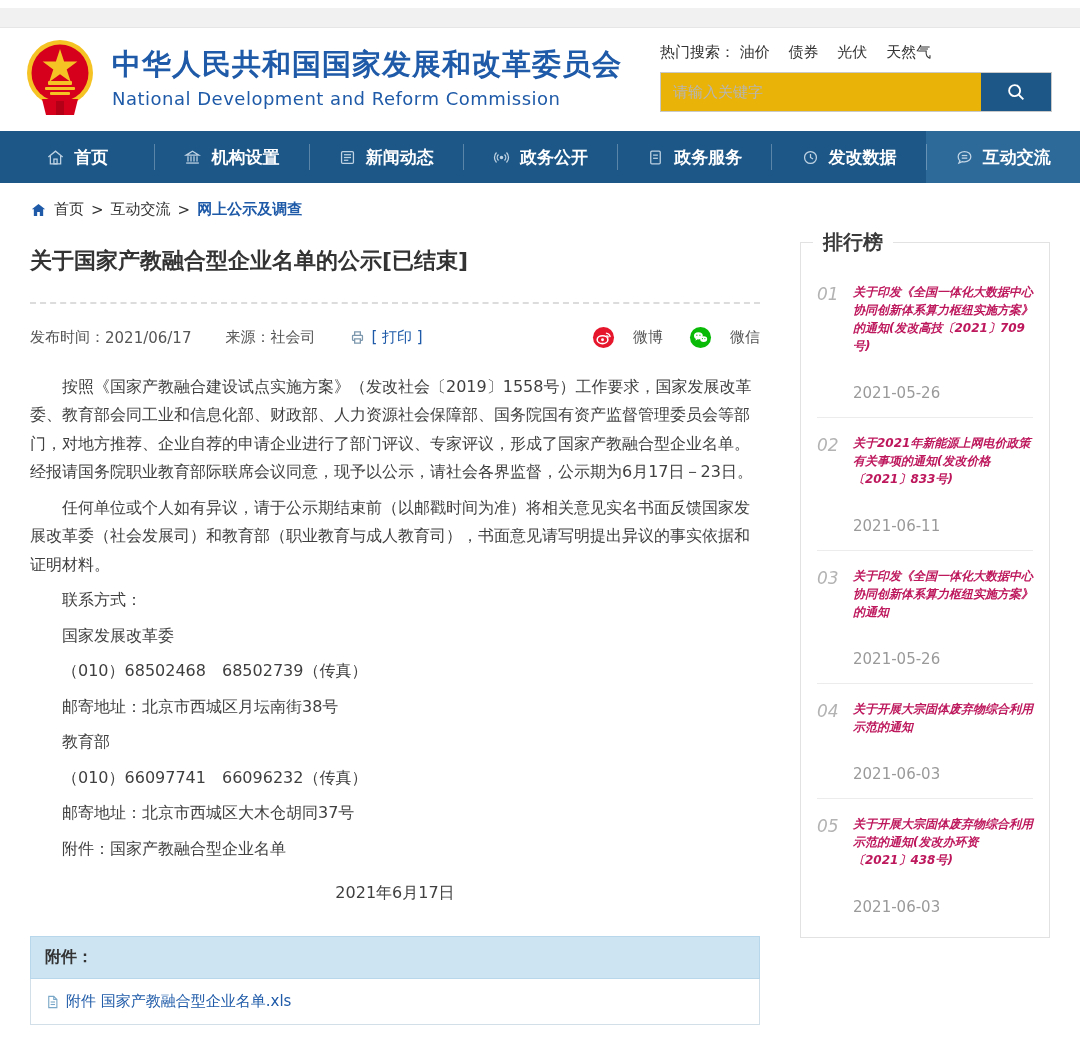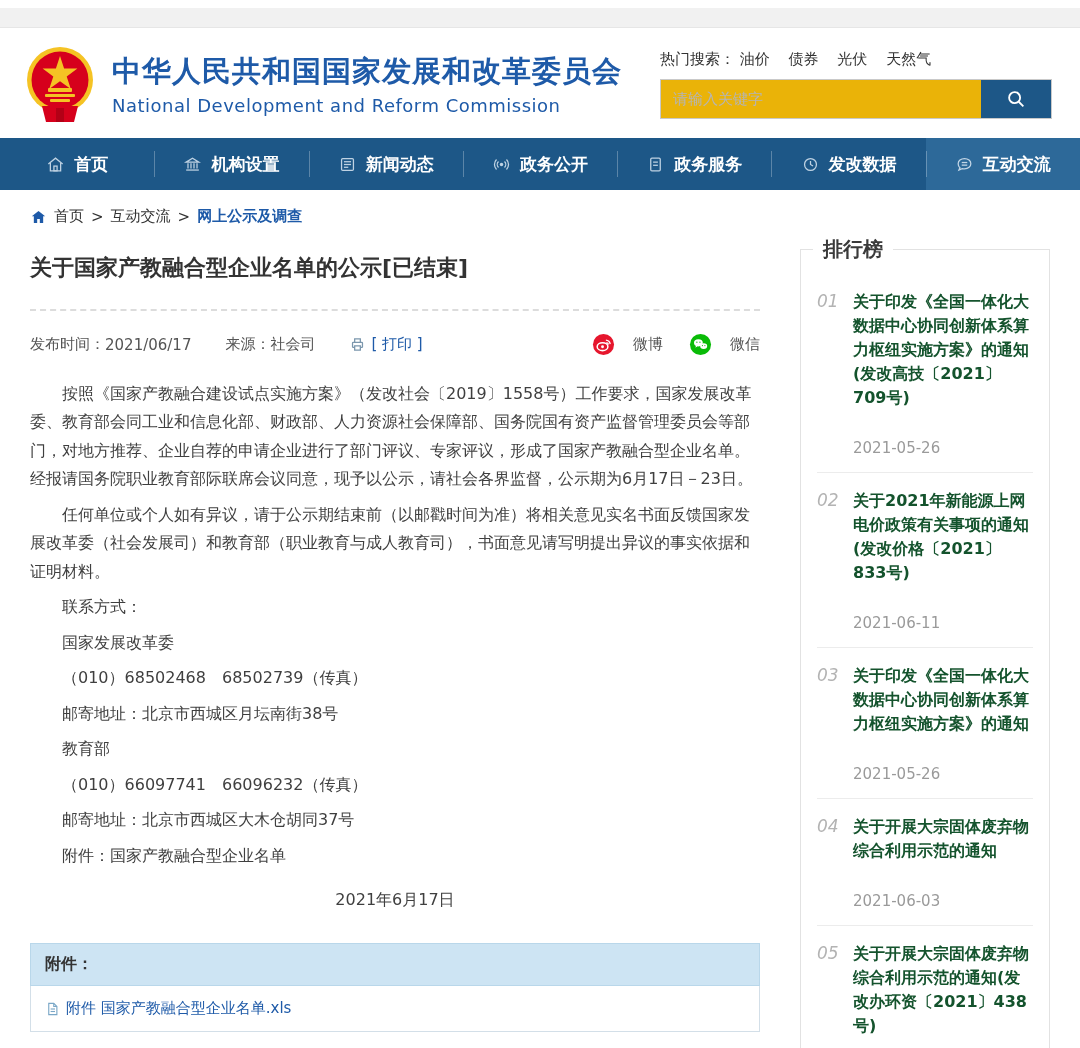--- a/index.html
+++ b/index.html
@@ -14,21 +14,21 @@
     width:1080px;margin:0 auto;background:#fff;
     font-family:"DejaVu Sans","Liberation Sans",sans-serif;
     color:var(--text);
   }
   a{text-decoration:none;cursor:pointer;}
 
   
   .top-strip{height:20px;background:#f1f1f1;border-bottom:1px solid #e6e6e6;margin-top:8px;}
 
   
-  .header{display:flex;align-items:center;padding:16px 28px 14px 22px;}
+  .header{display:flex;align-items:center;padding:9px 28px 14px 22px;}
   .logo{width:76px;height:80px;flex:none;}
   .title-block{margin-left:14px;}
   .title-cn{font-size:29px;font-weight:bold;color:var(--blue);letter-spacing:1px;}
   .title-en{font-size:18px;color:var(--blue);margin-top:3px;letter-spacing:.5px;font-weight:500;}
   .header-right{margin-left:auto;width:392px;}
   .hot-search{font-size:15px;color:#333;}
   .hot-search a{color:#333;margin-right:14px;}
   .search-bar{display:flex;margin-top:10px;height:40px;border:1px solid #c9c9c9;}
   .search-bar input{flex:1;border:none;outline:none;padding:0 12px;font-size:15px;color:#333;background:#eab308;}
   .search-bar input::placeholder{color:#b5b5b5;}
@@ -74,21 +74,21 @@
 
   
   .sidebar{width:250px;flex:none;margin-top:10px;}
   .rank-box{border:1px solid #e2e2e2;position:relative;padding:24px 16px 6px;}
   .rank-title{position:absolute;top:-14px;left:12px;background:#fff;padding:0 10px;
     font-size:20px;font-weight:bold;color:#3a3a3a;}
   .rank-item{display:flex;padding:16px 0 15px;border-bottom:1px solid #ececec;}
   .rank-item:last-child{border-bottom:none;}
   .rank-num{font-style:italic;color:#b3b3b3;font-size:17px;width:36px;flex:none;padding-top:1px;}
   .rank-body{flex:1;}
-  .rank-link{display:block;color:#14532d;font-size:16px;font-weight:bold;line-height:1.5;}
+  .rank-link{display:block;color:#be185d;font-size:12px;font-weight:bold;line-height:1.5;font-style:italic;}
   .rank-date{color:#9a9a9a;font-size:15px;margin-top:29px;}
 </style>
 </head>
 <body>
 
 <div class="top-strip"></div>
 
 <div class="header">
   <svg class="logo" viewBox="0 0 76 80">
     <circle cx="38" cy="36" r="33" fill="#f5c324"></circle>

